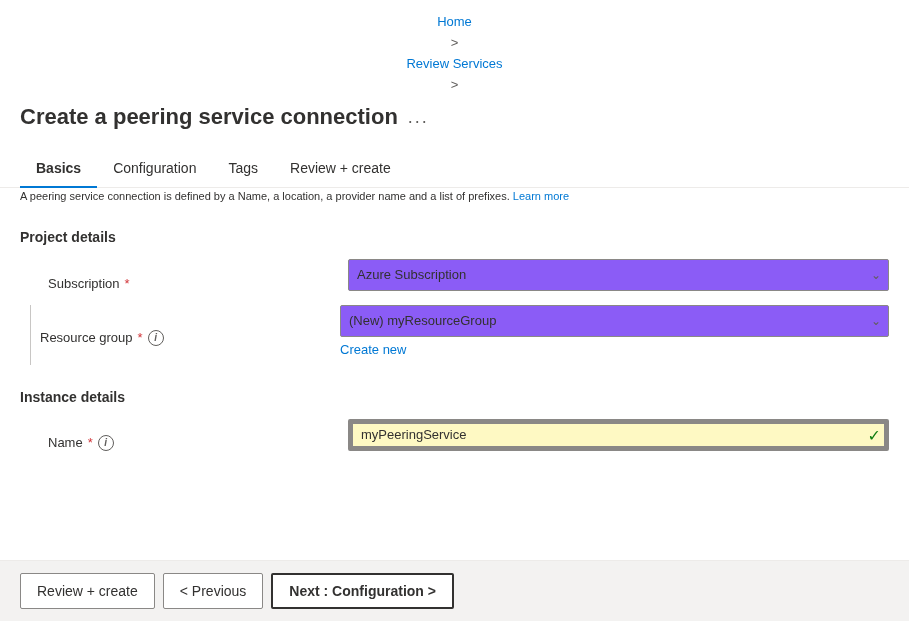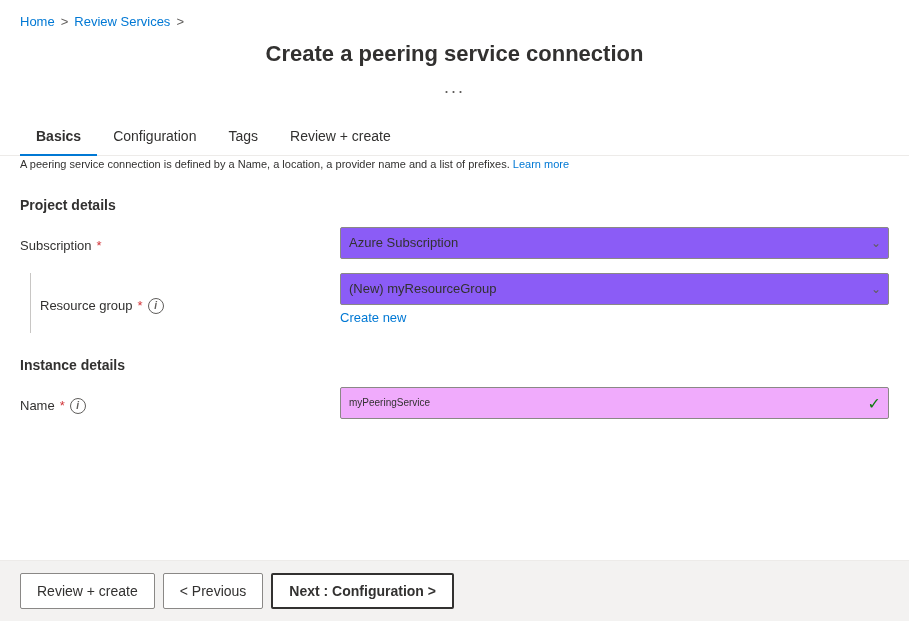--- a/index.html
+++ b/index.html
@@ -11,35 +11,35 @@
       width: 909px;
       min-height: 621px;
     }
 
     .breadcrumb {
       display: flex;
       align-items: center;
       gap: 6px;
       padding: 14px 20px 8px 20px;
       font-size: 13px;
+      flex-direction: column;
     }
     .breadcrumb a {
       color: #0078d4;
       text-decoration: none;
     }
     .breadcrumb .sep {
       color: #605e5c;
     }
 
     .page-header {
       padding: 4px 20px 20px 20px;
       display: flex;
       align-items: center;
       gap: 10px;
-      flex-direction: column;
     }
     .page-title {
       font-size: 22px;
       font-weight: 600;
       color: #323130;
     }
     .page-menu-icon {
       color: #605e5c;
       font-size: 18px;
       cursor: pointer;
@@ -84,23 +84,23 @@
 
     .section-title {
       font-size: 14px;
       font-weight: 600;
       color: #323130;
       margin-bottom: 14px;
     }
 
     .field-row {
       display: flex;
-      align-items: center;
+      align-items: flex-end;
       margin-bottom: 14px;
-      gap: 20px;
+      margin-left: 28px;
     }
     .field-label-col {
       width: 300px;
       min-width: 300px;
       display: flex;
       align-items: center;
       gap: 5px;
       padding-top: 6px;
     }
     .field-label {
@@ -167,26 +167,26 @@
     }
 
     .text-input-wrapper {
       position: relative;
       width: 100%;
       max-width: 560px;
     }
     .text-input-wrapper input {
       width: 100%;
       height: 32px;
-      border: 1px solid #f97316;
+      border: 5px solid #f97316;
       border-radius: 2px;
       padding: 0 32px 0 8px;
-      font-size: 10px;
-      color: #323130;
-      background: #f0abfc;
+      font-size: 13px;
+      color: #323130;
+      background: #fef9c3;
       outline: none;
     }
     .text-input-wrapper input.has-value {
       border-color: #8a8886;
     }
     .check-icon {
       position: absolute;
       right: 8px;
       top: 50%;
       transform: translateY(-50%);

